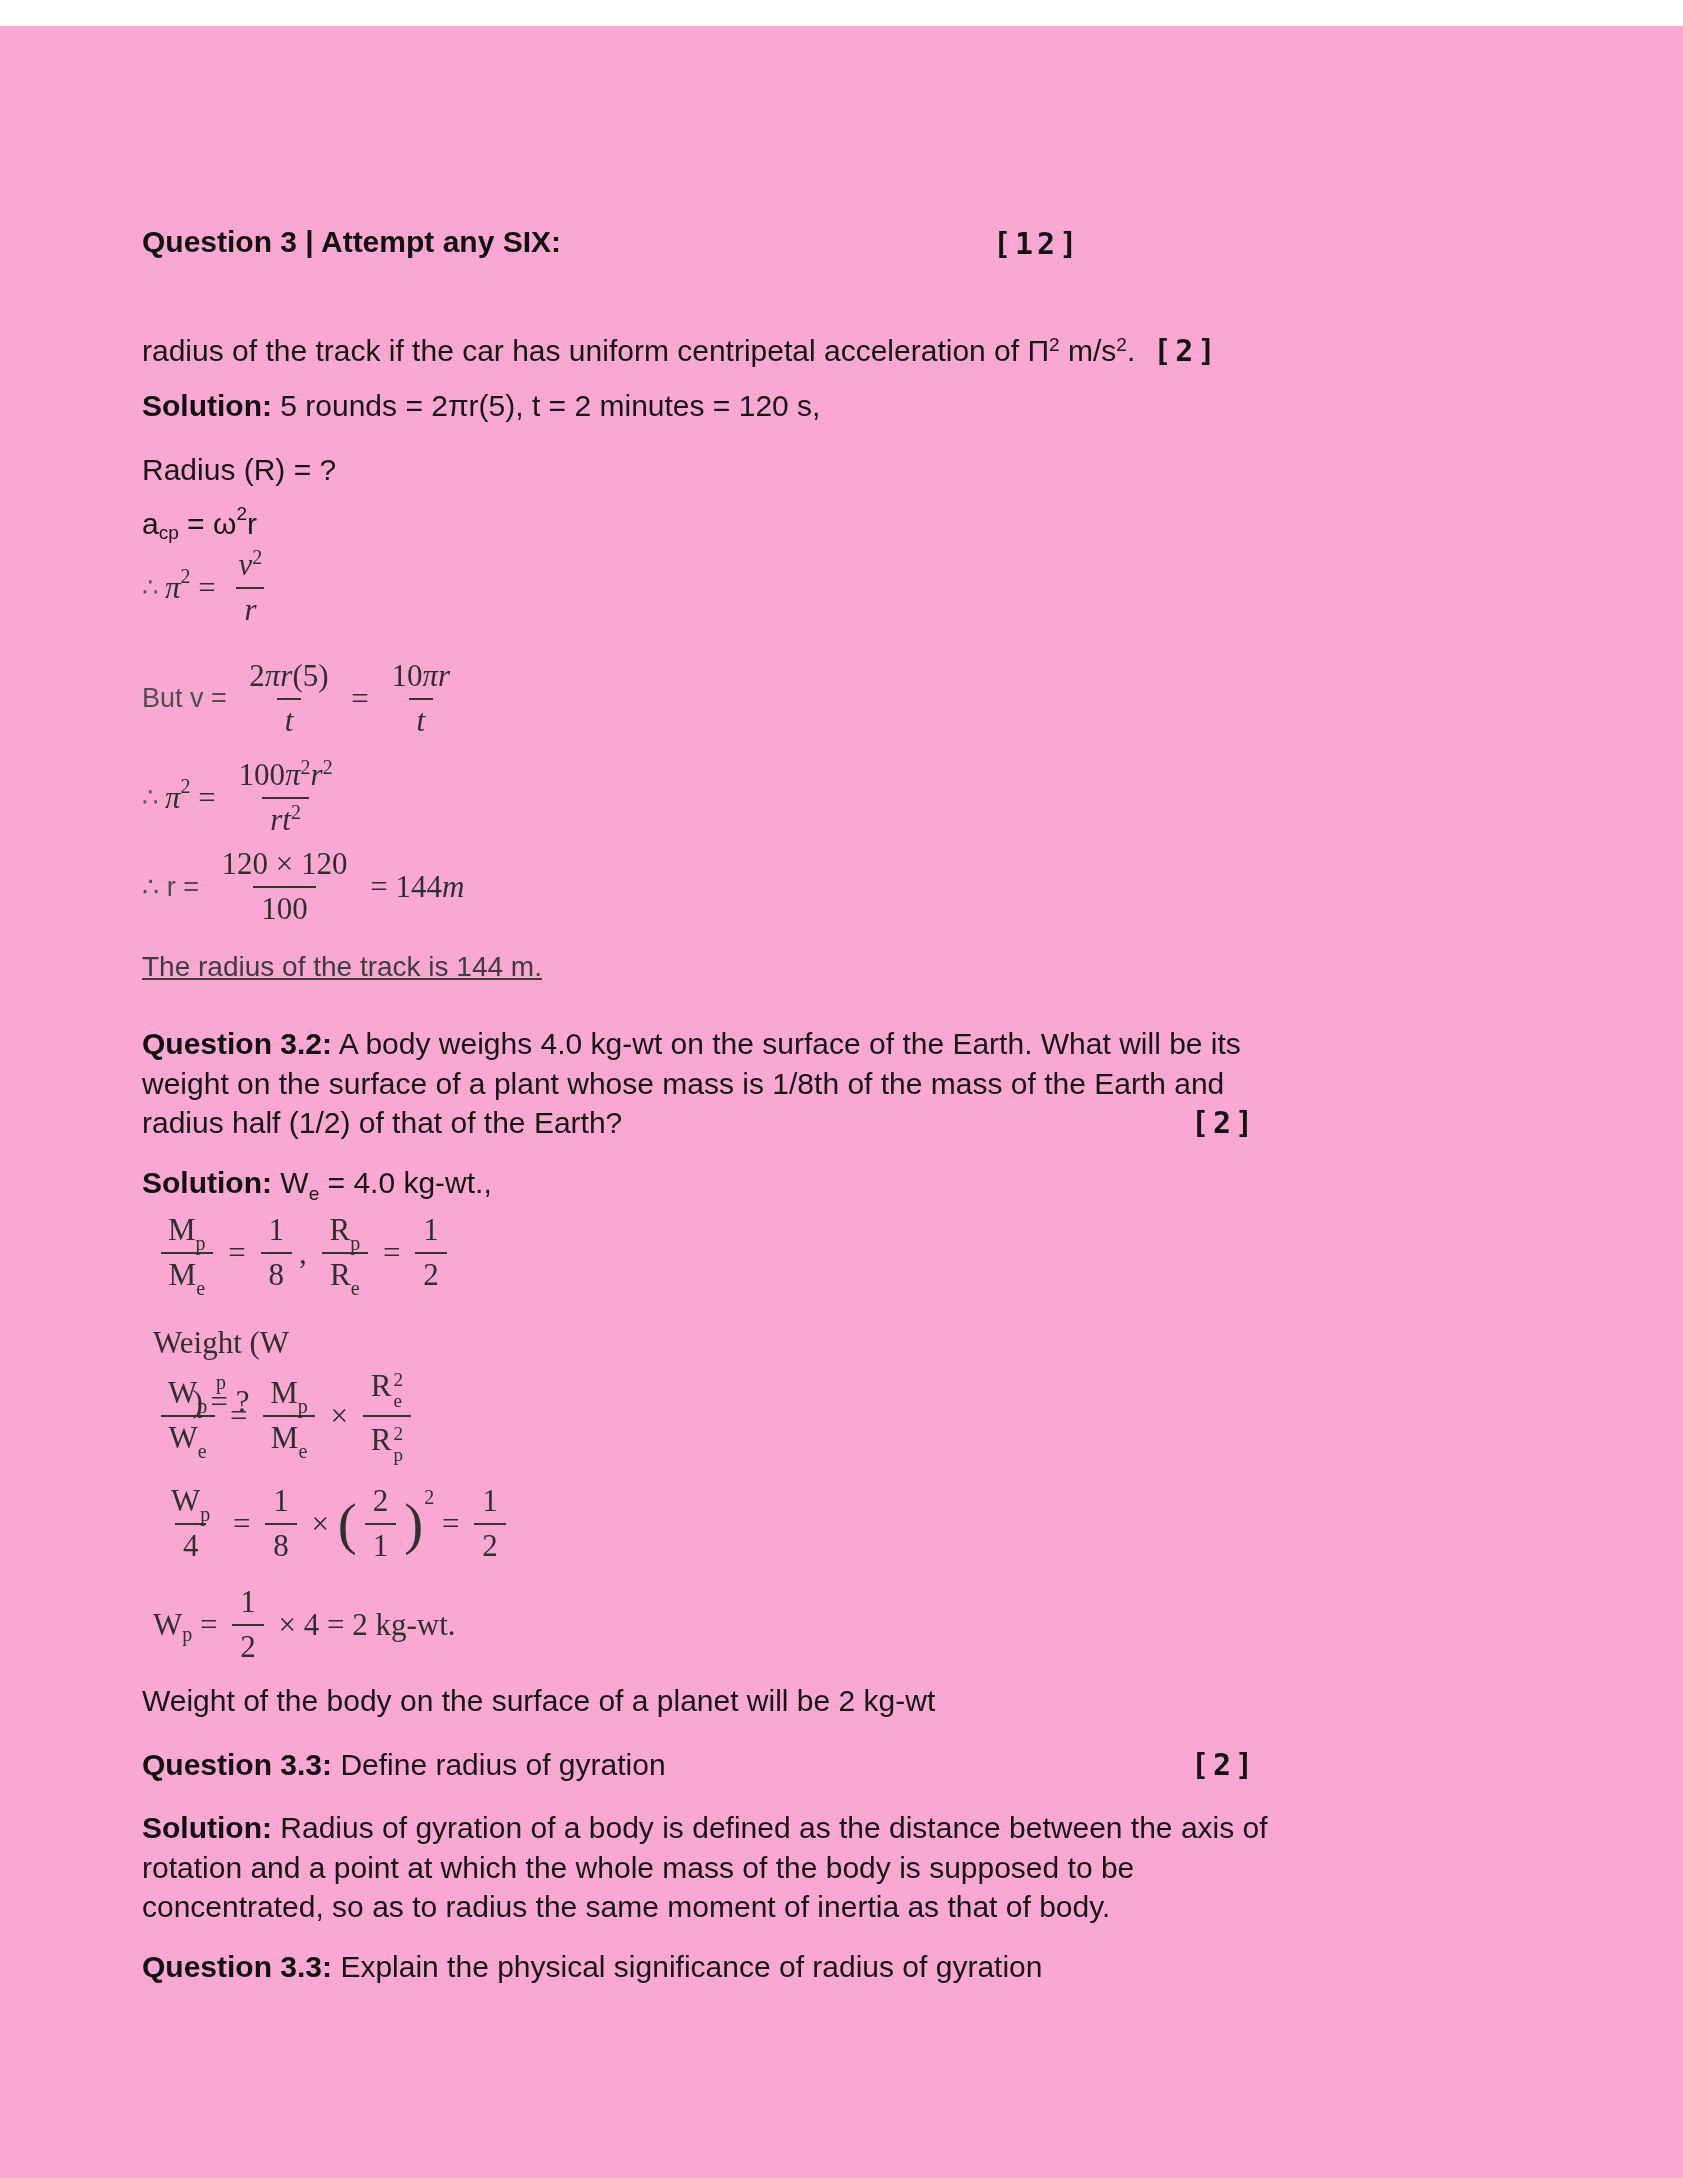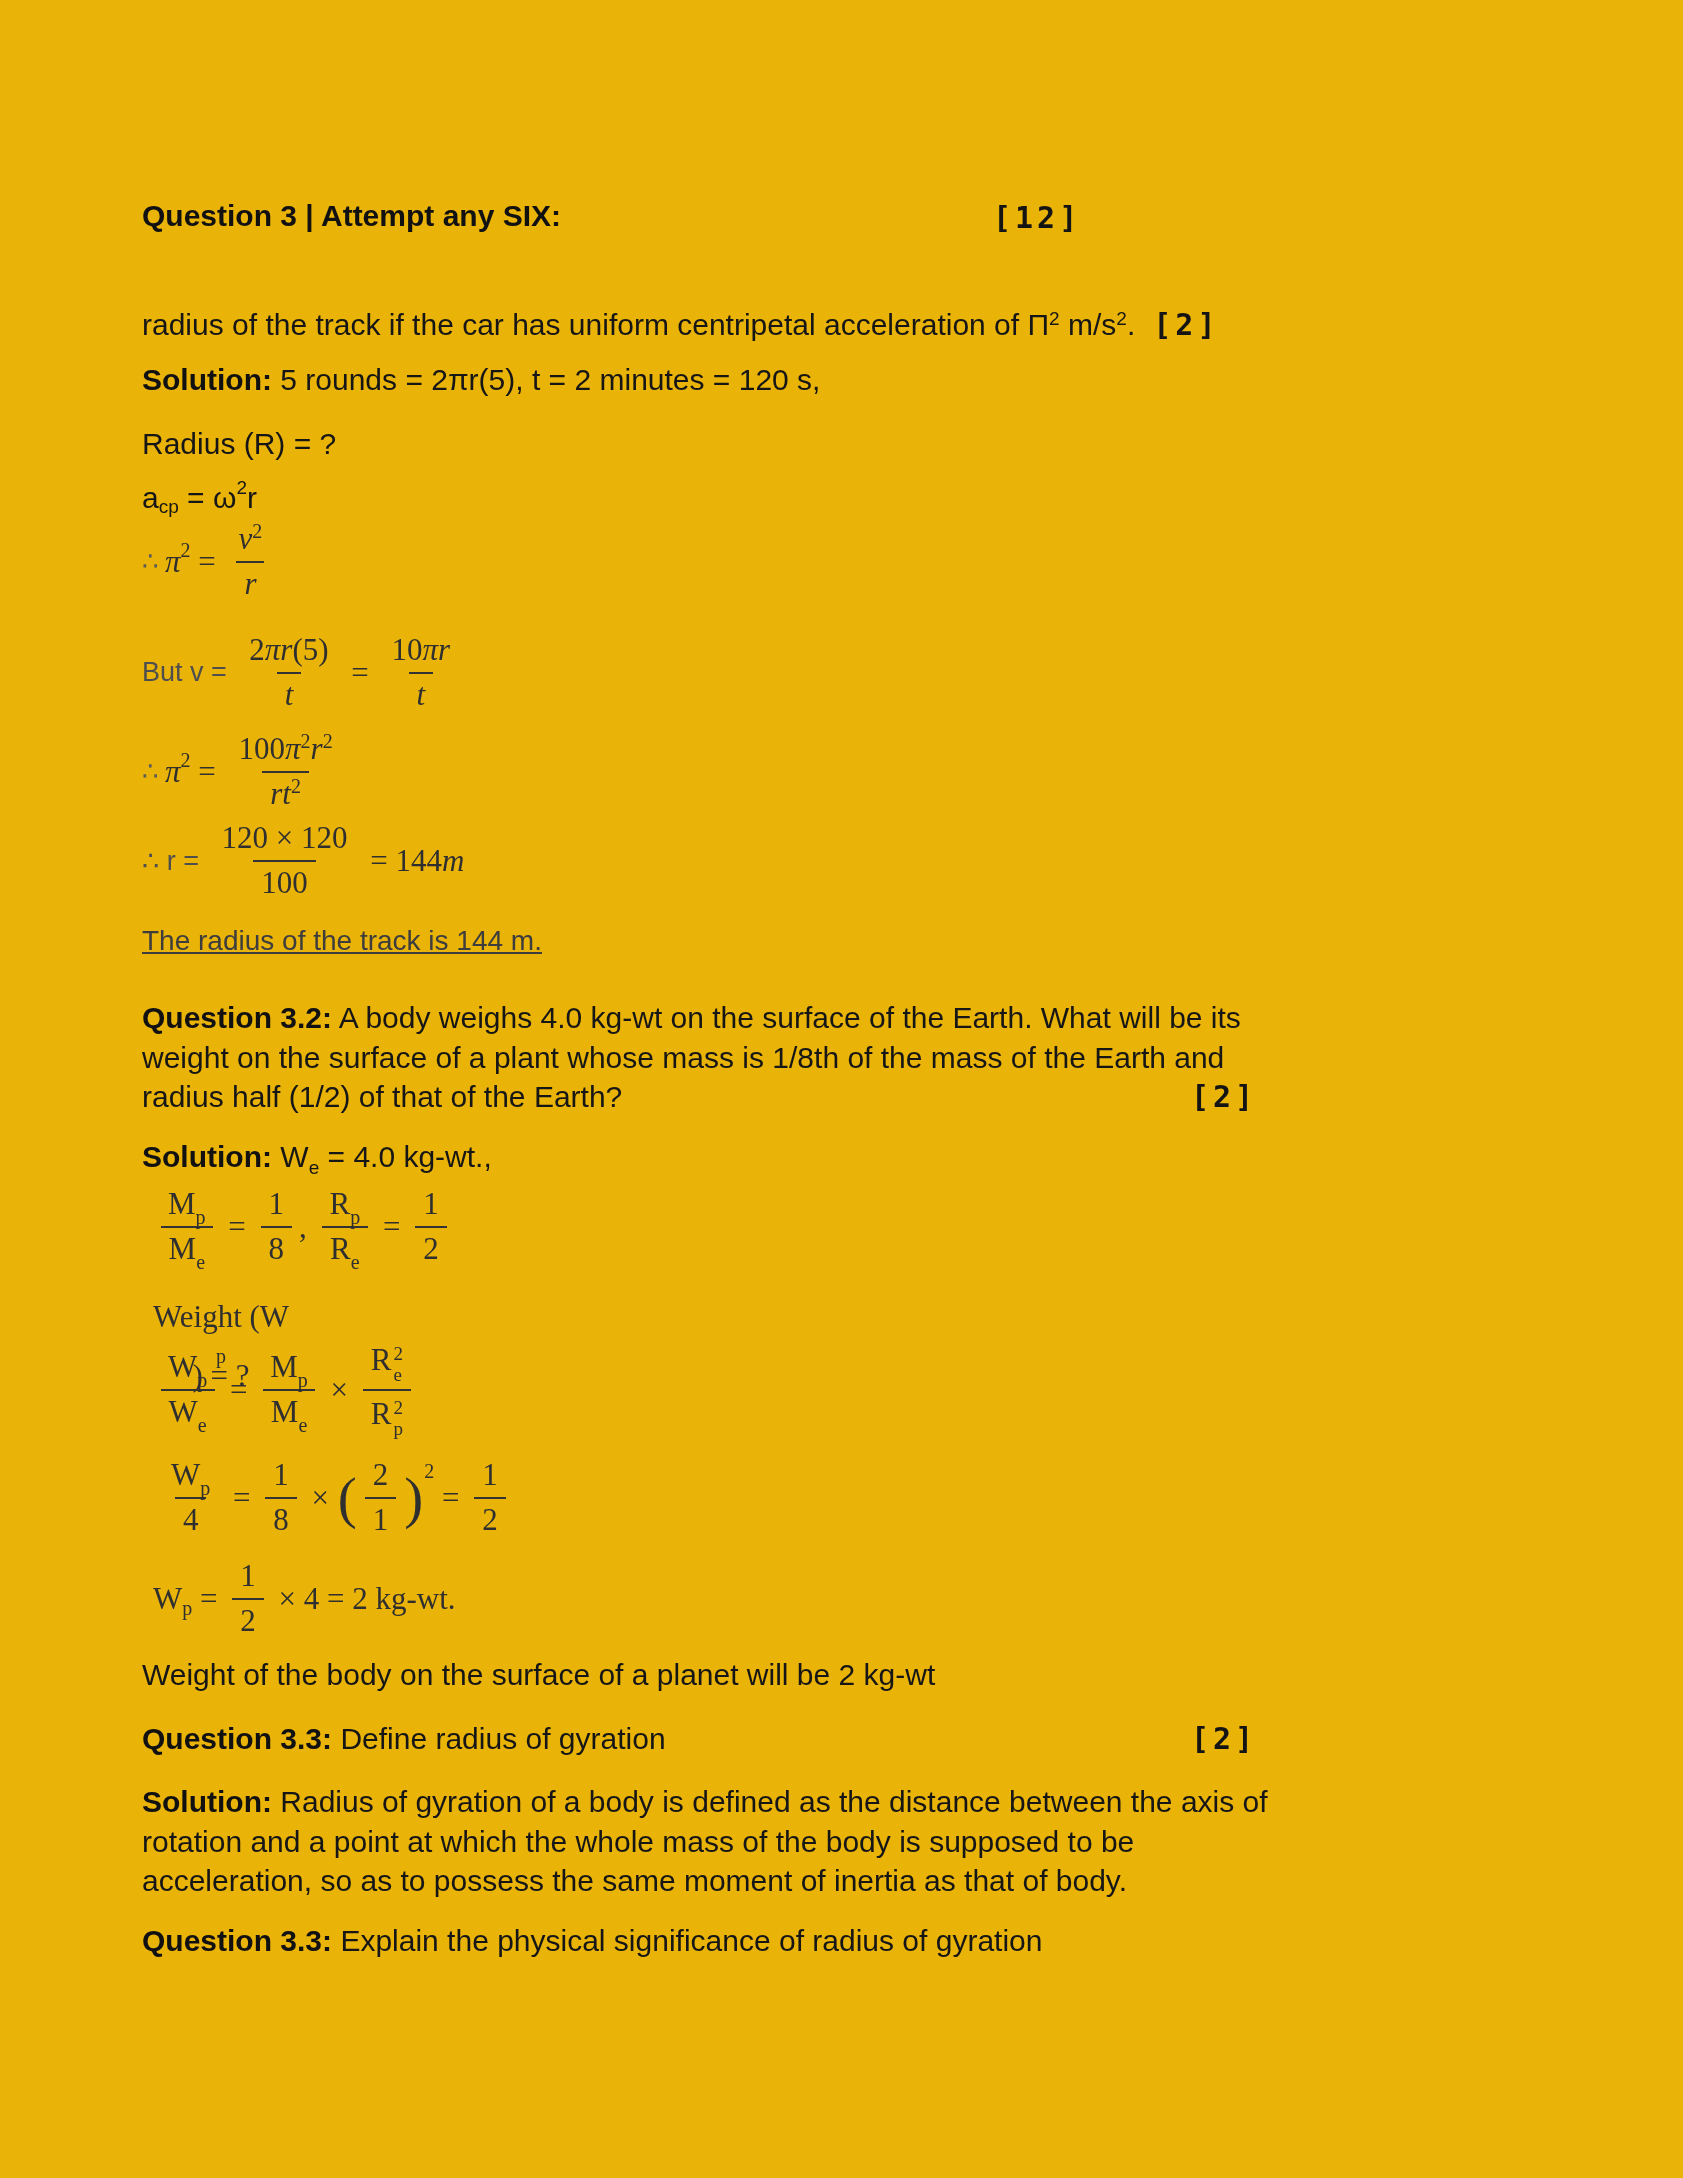--- a/index.html
+++ b/index.html
@@ -1,21 +1,21 @@
 <!DOCTYPE html>
 <html><head>
 <meta charset="utf-8">
 <style>
   * { margin:0; padding:0; box-sizing:border-box; }
   html,body { background:#ffffff; }
   body {
     width:1683px; height:2178px; position:relative; overflow:hidden;
     font-family:"Liberation Sans", sans-serif;
   }
-  .page { position:absolute; inset:0; background:#eab308; }
+  .page { position:absolute; inset:0; background:#f9a8d4;margin-top:26px; }
 
   
   .line {
     position:absolute; left:142px; white-space:nowrap;
     font-size:30px; line-height:40px; color:#161616;
     font-family:"Liberation Sans", sans-serif;
   }
   .bold { font-weight:700; color:#111111; }
   .gray-line { color:#3d3d3d; font-size:28px;text-decoration:underline; }
 
@@ -118,21 +118,21 @@
     <span class="marks marks-abs">[2]</span>
   </div>
 
   <div class="line" style="top:1822px;">
     <span>rotation and a point at which the whole mass of the body is supposed to be</span>
   </div>
   <div class="line" style="top:1782px;">
     <span class="bold">Solution:</span><span> Radius of gyration of a body is defined as the distance between the axis of</span>
   </div>
   <div class="line" style="top:1861px;">
-    <span>acceleration, so as to possess the same moment of inertia as that of body.</span>
+    <span>concentrated, so as to radius the same moment of inertia as that of body.</span>
   </div>
 
   <div class="line" style="top:1921px;">
     <span class="bold">Question 3.3:</span><span> Explain the physical significance of radius of gyration</span>
   </div>
 
 </div>
 
 
 </body></html>

